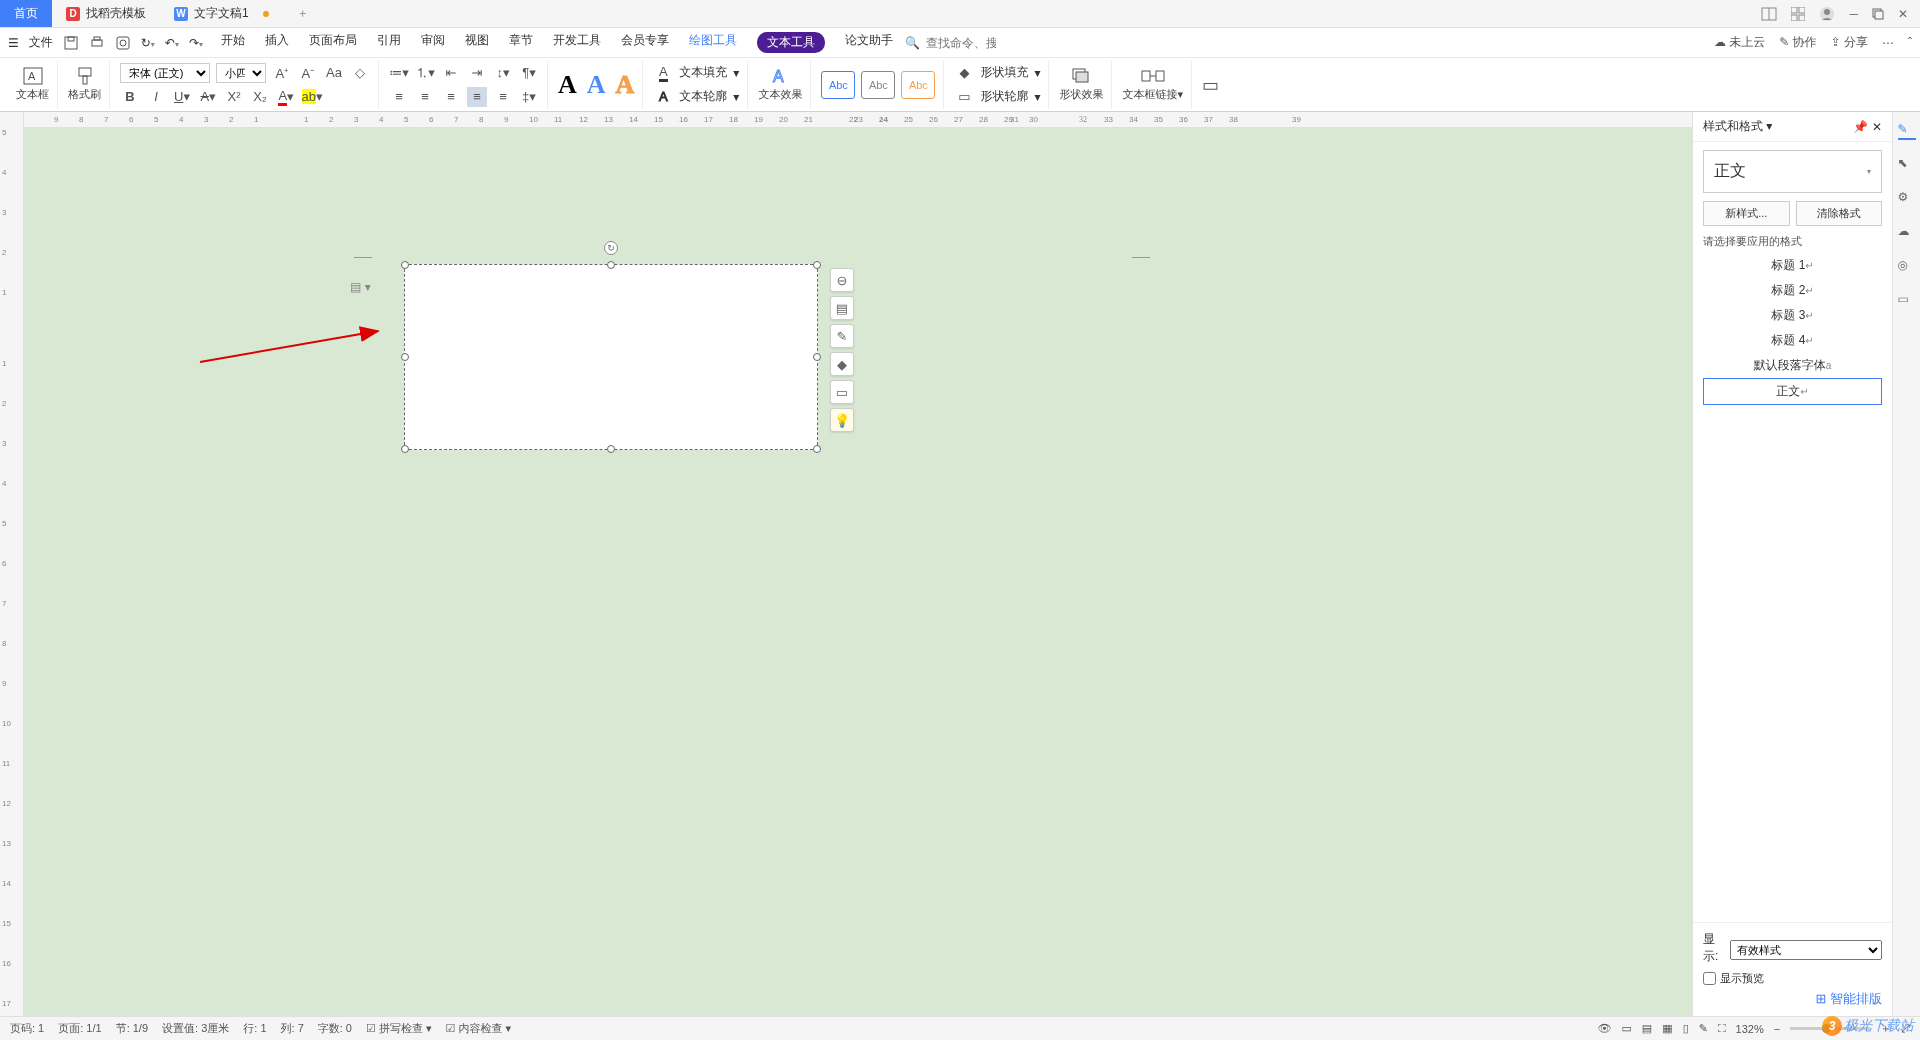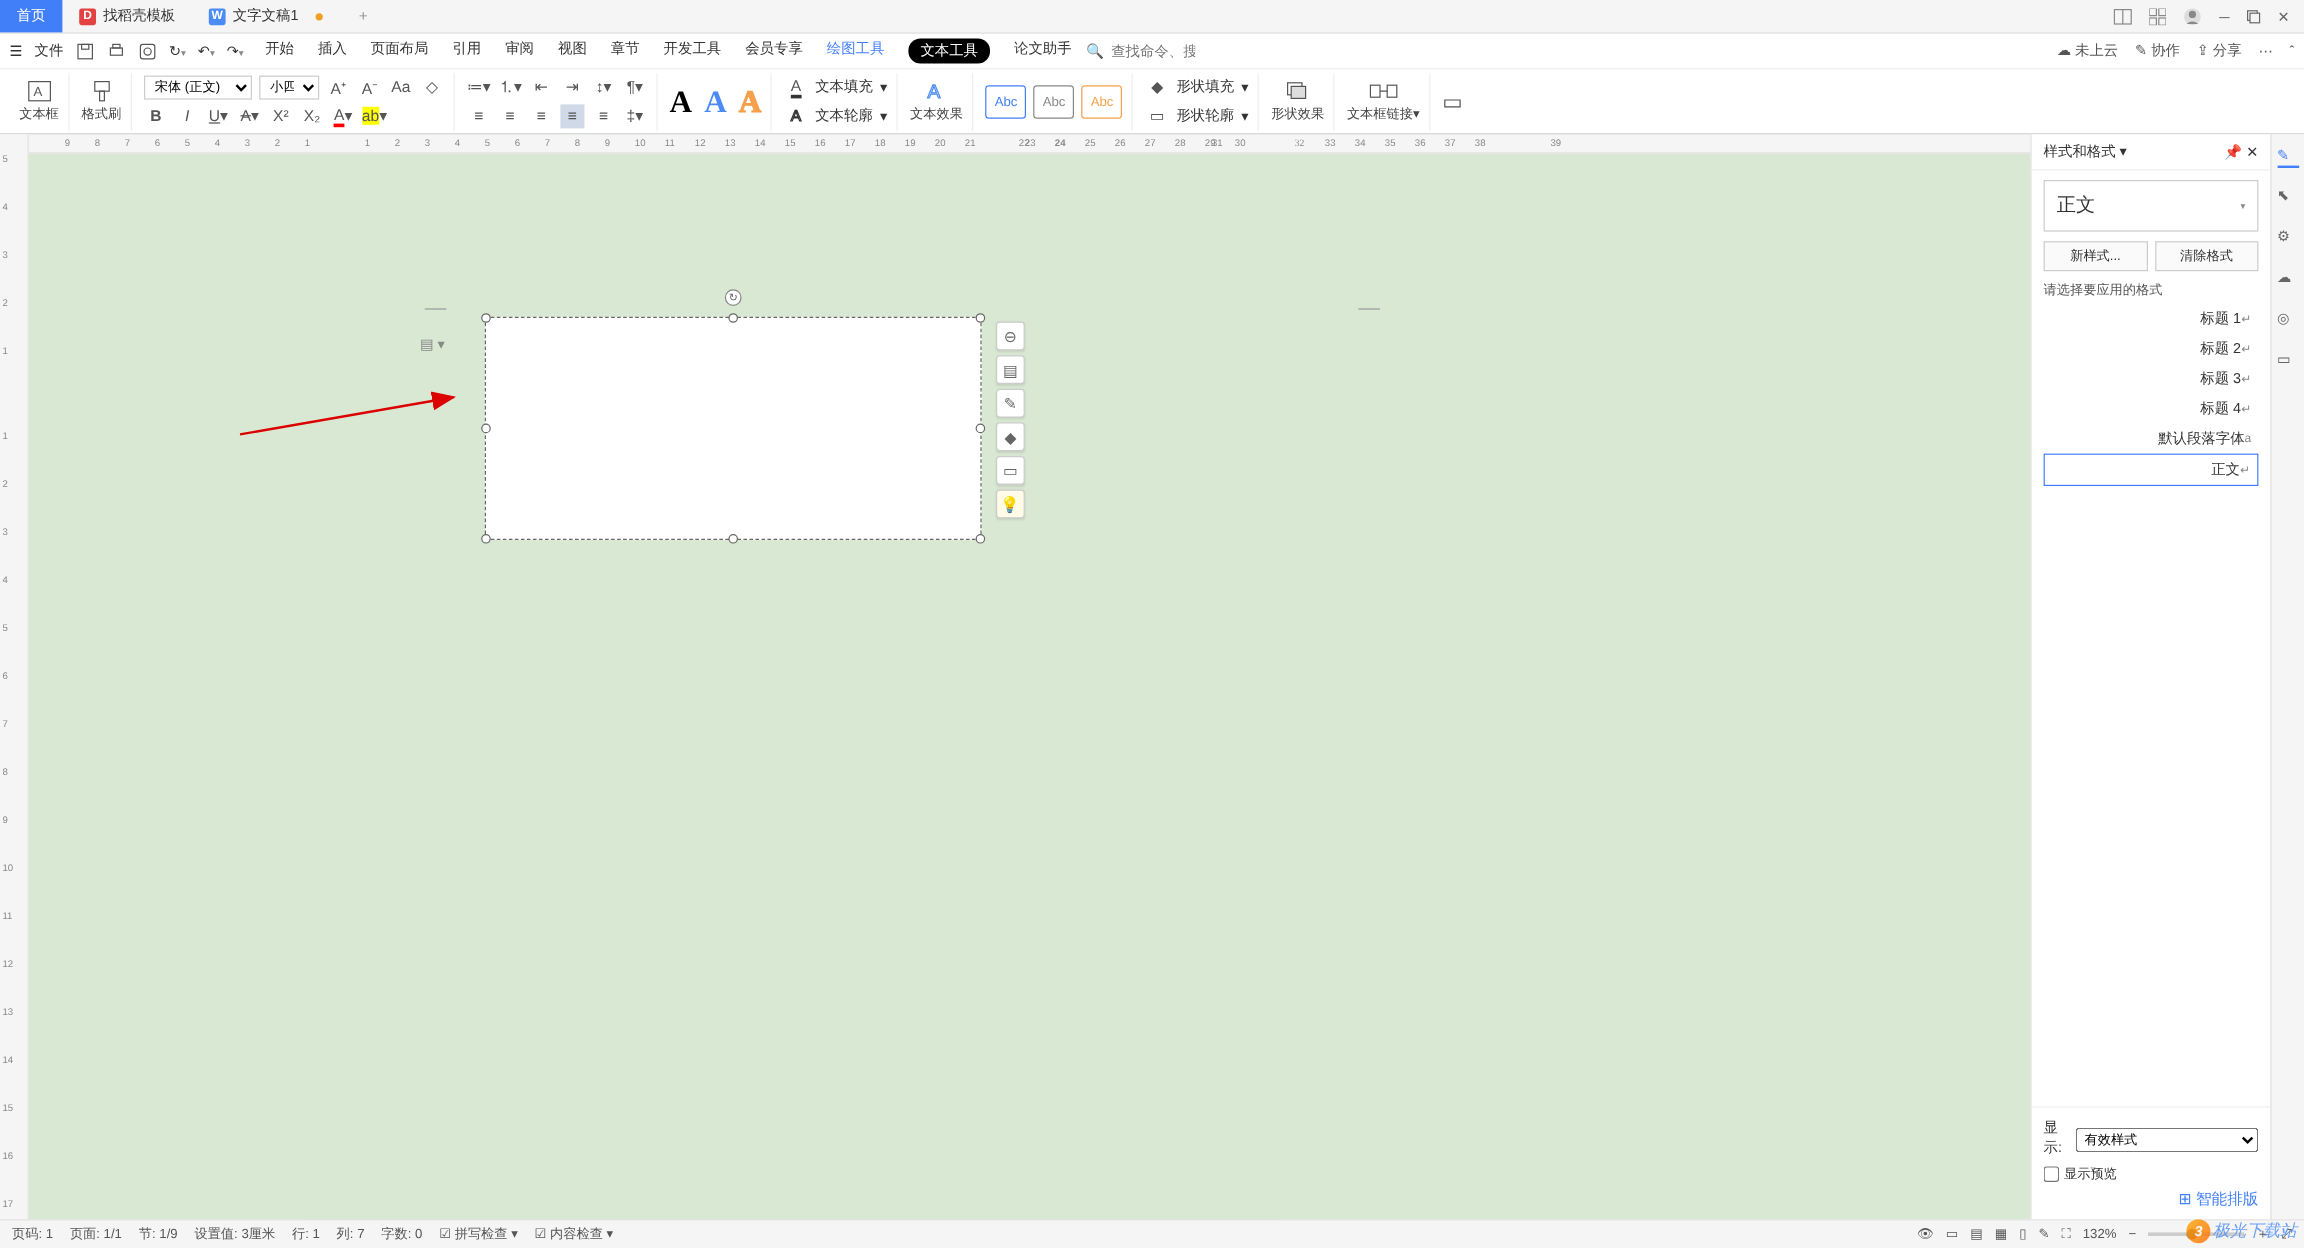--- a/index.html
+++ b/index.html
@@ -16,21 +16,21 @@
 .tab-dot { width: 6px; height: 6px; background: #f0a020; border-radius: 50%; margin-left: 8px; }
 .tab-plus { padding: 0 14px; color: #888; display: flex; align-items: center; }
 .titlebar-right { margin-left: auto; display: flex; align-items: center; gap: 14px; padding-right: 12px; color: #666; }
 
 
 .menubar { height: 30px; display: flex; align-items: center; padding: 0 8px; gap: 4px; border-bottom: 1px solid #e8e8e8; }
 .menu-left { display: flex; align-items: center; gap: 10px; }
 .menu-tabs { display: flex; gap: 20px; margin-left: 14px; }
 .menu-tab { font-size: 12px; color: #333; cursor: pointer; }
 .menu-tab.link { color: #417ff9; }
-.menu-tab.pill { background: #000000; color: #fff; padding: 2px 10px; border-radius: 10px; }
+.menu-tab.pill { background: #4c1d95; color: #fff; padding: 2px 10px; border-radius: 10px; }
 .search-wrap { display: flex; align-items: center; gap: 6px; margin-left: 8px; color: #aaa; }
 .search-input { border: none; outline: none; font-size: 12px; color: #888; width: 70px; }
 .menubar-right { margin-left: auto; display: flex; align-items: center; gap: 14px; color: #555; font-size: 12px; }
 .dropdown-caret { font-size: 8px; color: #888; }
 
 
 .ribbon { height: 54px; display: flex; align-items: center; padding: 0 8px; border-bottom: 1px solid #d0d0d0; gap: 2px; background: #fff; }
 .ribbon-group { display: flex; flex-direction: column; align-items: center; padding: 0 8px; gap: 2px; border-right: 1px solid #eee; height: 48px; justify-content: center; }
 .rg-icon { font-size: 18px; color: #555; }
 .rg-label { font-size: 11px; color: #444; }
@@ -87,21 +87,21 @@
 .para-icon { position: absolute; top: 140px; left: 100px; display: flex; gap: 2px; color: #888; font-size: 12px; }
 
 
 .right-panel { width: 200px; border-left: 1px solid #e0e0e0; background: #fff; display: flex; flex-direction: column; }
 .rp-header { display: flex; align-items: center; justify-content: space-between; padding: 6px 10px; border-bottom: 1px solid #eee; font-size: 12px; }
 .rp-style-box { margin: 8px 10px; padding: 10px; border: 1px solid #ccc; font-size: 16px; font-family: "SimSun", serif; display: flex; align-items: center; justify-content: space-between; }
 .rp-btns { display: flex; gap: 6px; padding: 0 10px; }
 .rp-btn { flex: 1; padding: 4px; border: 1px solid #ccc; background: #fafafa; font-size: 11px; text-align: center; }
 .rp-section { padding: 8px 10px 4px; font-size: 11px; color: #555; }
 .rp-list { padding: 0 10px; }
-.rp-item { display: flex; align-items: center; justify-content: flex-end; padding: 4px 6px; font-size: 12px; }
+.rp-item { display: flex; align-items: center; justify-content: center; padding: 4px 6px; font-size: 12px; }
 .rp-item.selected { border: 1px solid #417ff9; }
 .rp-item-mark { font-size: 10px; color: #888; }
 .rp-footer { margin-top: auto; padding: 8px 10px; border-top: 1px solid #eee; }
 .rp-select { width: 100%; margin-top: 4px; font-size: 11px; padding: 2px; }
 .rp-check { display: flex; align-items: center; gap: 4px; margin-top: 6px; font-size: 11px; }
 .rp-smart { color: #417ff9; font-size: 13px; text-align: right; margin-top: 4px; }
 
 
 .edge-toolbar { width: 28px; background: #f5f5f5; border-left: 1px solid #e0e0e0; display: flex; flex-direction: column; align-items: center; gap: 16px; padding-top: 10px; }
 .edge-btn { width: 18px; height: 18px; color: #666; }

